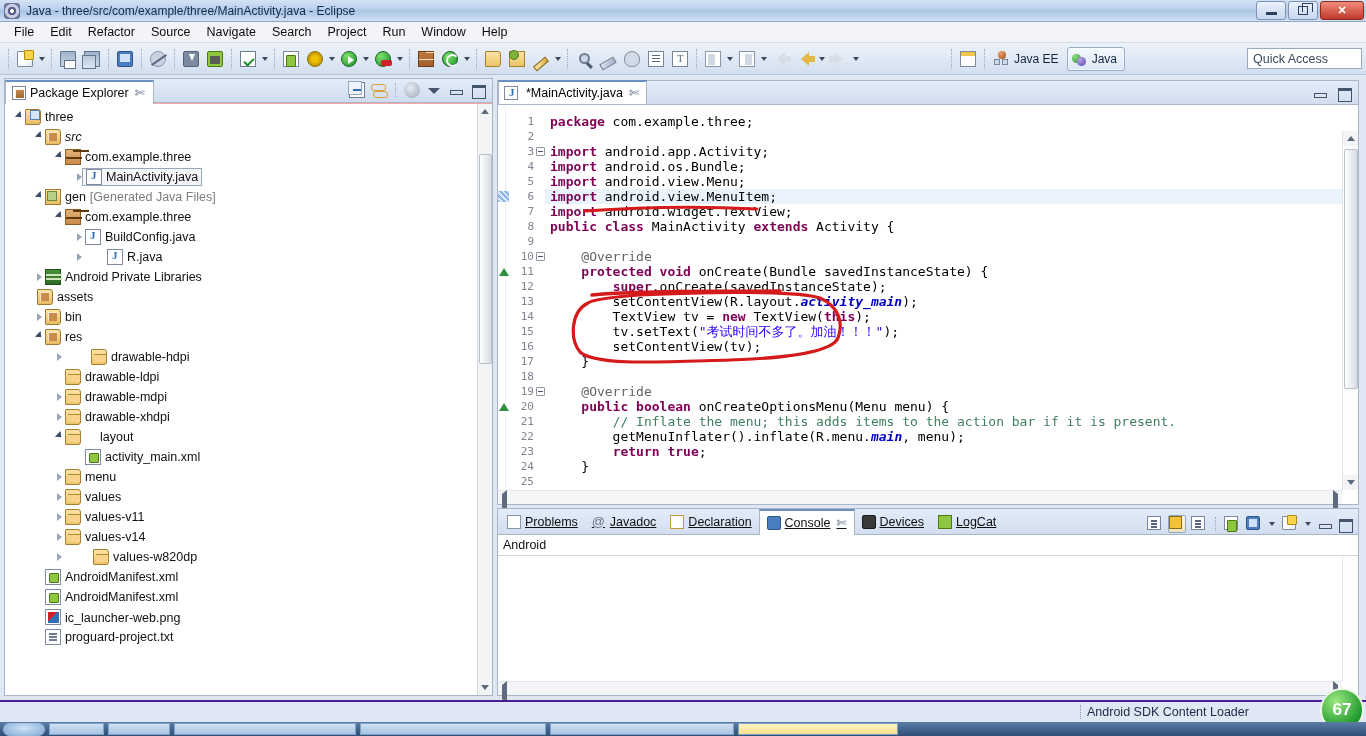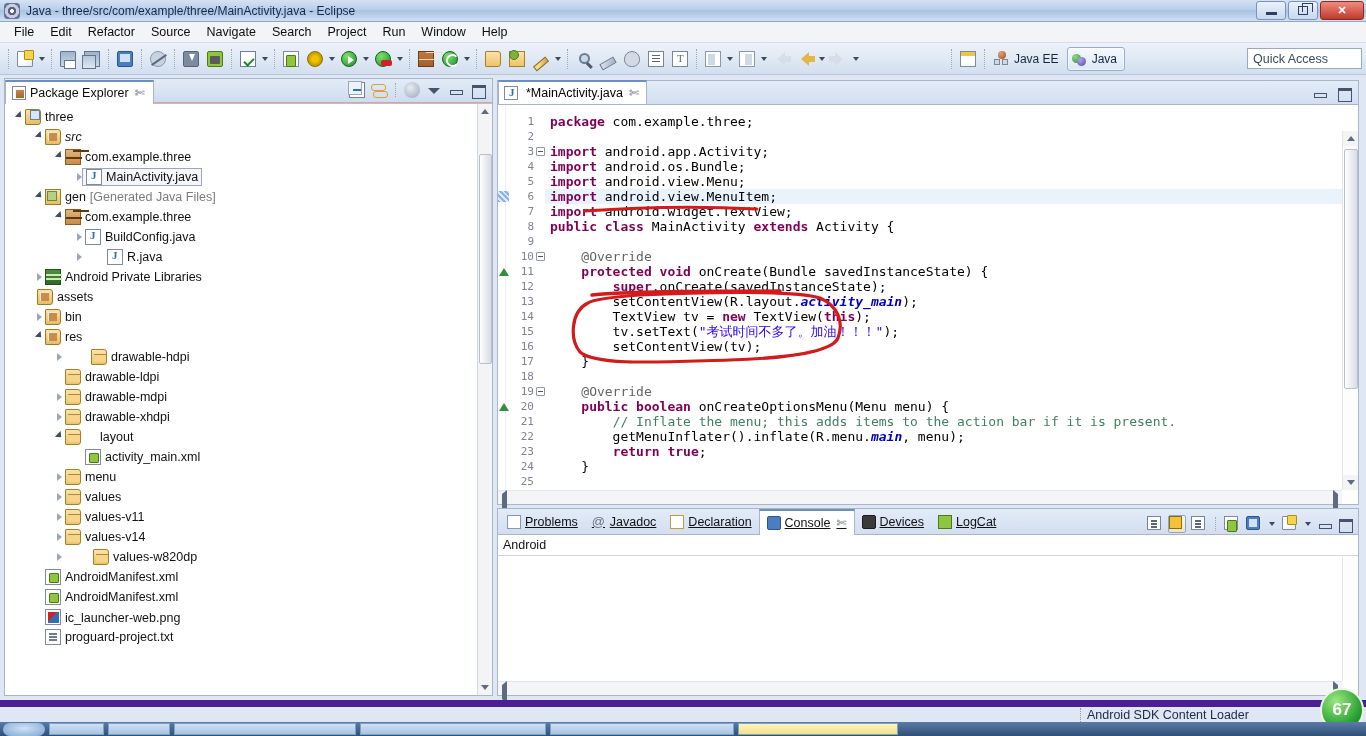--- a/index.html
+++ b/index.html
@@ -263,21 +263,21 @@
   .btool{width:18px;height:18px;position:relative;border:1px solid transparent;border-radius:2px;}
   .btool.pressed{border-color:#8fa8c8;background:linear-gradient(#fdf6e3,#f0e3bd);}
   #consolehead { position:absolute; left:0; top:27px; right:0; height:20px; border-bottom:1px solid #cfd6e0;
                  font-size:12.5px; color:#111; padding:2px 5px; background:#fff;}
   #consolebody { position:absolute; left:0; top:48px; right:16px; bottom:14px; background:#fff; }
   #con-vsb{position:absolute;right:0;top:48px;bottom:14px;width:16px;background:#fdfdfd;border-left:1px solid #e3e6eb;}
   #con-hsb{position:absolute;left:0;right:16px;bottom:0;height:14px;background:#f4f5f7;border-top:1px solid #e3e6eb;}
 
   
   #status { position:absolute; left:0; top:700px; width:1366px; height:22px; background:#dfe6f4;
-            border-top:7px solid #4c1d95; display:flex; align-items:center; }
+            border-top:2px solid #4c1d95; display:flex; align-items:center; }
   #status .sdot{ border-left:1px dotted #8d9bb2; height:14px; margin:0 6px 0 1080px;}
   #status .stext{ font-size:12.5px; color:#1b2b45; }
   #greenbadge { position:absolute; right:2px; top:688px; width:44px; height:44px; border-radius:50%;
                 background:radial-gradient(circle at 35% 28%, #9be87f, #1f9a2e 70%, #14721f);
                 border:2px solid #e9f7e4; color:#fff; font-size:17px; font-weight:bold;
                 display:flex; align-items:center; justify-content:center; }
 
   
   #taskbar { position:absolute; left:0; top:722px; width:1366px; height:14px;
              background:linear-gradient(to bottom,#5a7ca6,#2f4f77); display:flex; align-items:center; }

